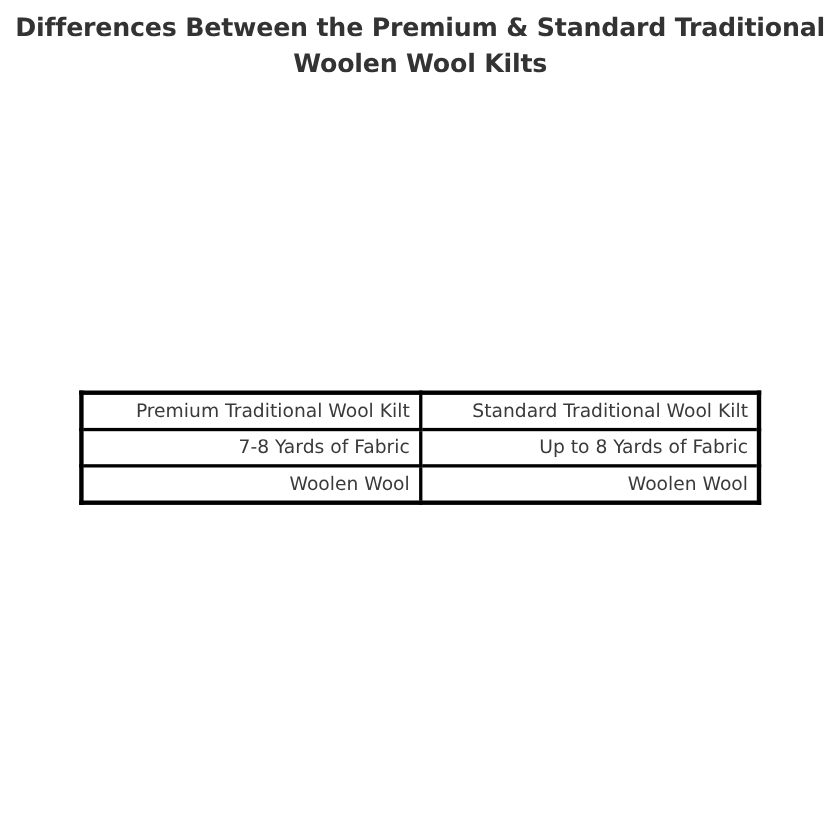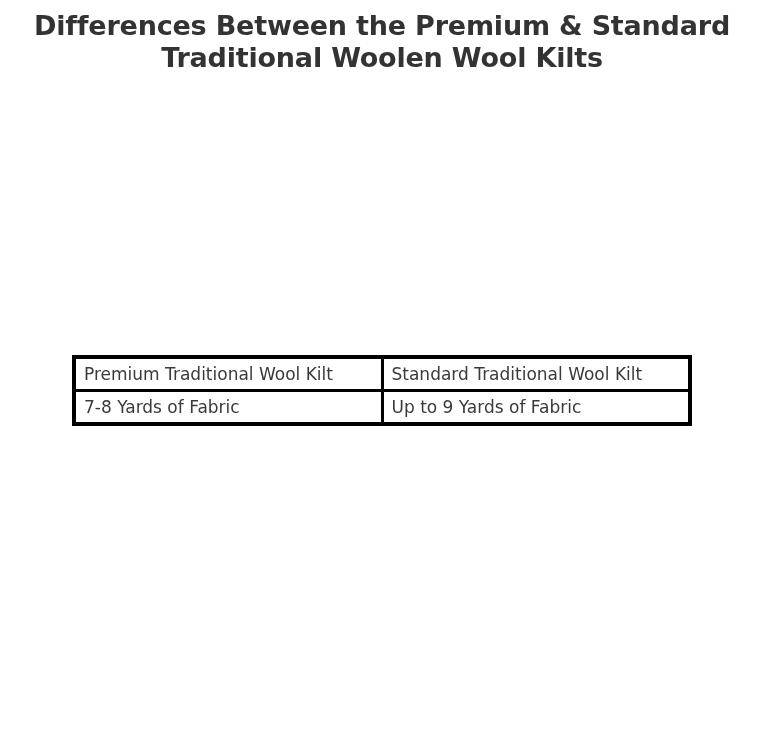--- a/index.html
+++ b/index.html
@@ -14,21 +14,21 @@
   .page {
     position: relative;
     width: 764px;
     height: 752px;
     background: #ffffff;
   }
   h1.page-title {
     margin: 10px auto 0;
     padding: 0 10px;
     font-family: "DejaVu Sans", sans-serif;
-    font-size: 27px;
+    font-size: 23px;
     font-weight: 700;
     line-height: 32px;
     color: #333333;
     text-align: center;
     letter-spacing: -0.2px;
   }
   table.comparison-table {
     width: 620px;
     margin: 281px auto 0;
     border-collapse: collapse;
@@ -36,38 +36,42 @@
     table-layout: fixed;
   }
   table.comparison-table td {
     width: 50%;
     border: 3px solid #000000;
     padding: 5px 8px;
     font-family: "DejaVu Sans", sans-serif;
     font-size: 17px;
     line-height: 20px;
     color: #3a3a3a;
-    text-align: left;
+    text-align: right;
     vertical-align: middle;
     background: #ffffff;
   }
 </style>
 </head>
 <body>
 
 <div class="page">
 
   <h1 class="page-title">Differences Between the Premium &amp; Standard Traditional Woolen Wool Kilts</h1>
 
   <table class="comparison-table">
     <tbody>
       <tr>
         <td>Premium Traditional Wool Kilt</td>
         <td>Standard Traditional Wool Kilt</td>
       </tr>
       <tr>
         <td>7-8 Yards of Fabric</td>
-        <td>Up to 9 Yards of Fabric</td>
+        <td>Up to 8 Yards of Fabric</td>
+      </tr>
+      <tr>
+        <td>Woolen Wool</td>
+        <td>Woolen Wool</td>
       </tr>
     </tbody>
   </table>
 
 </div>
 
 </body></html>

